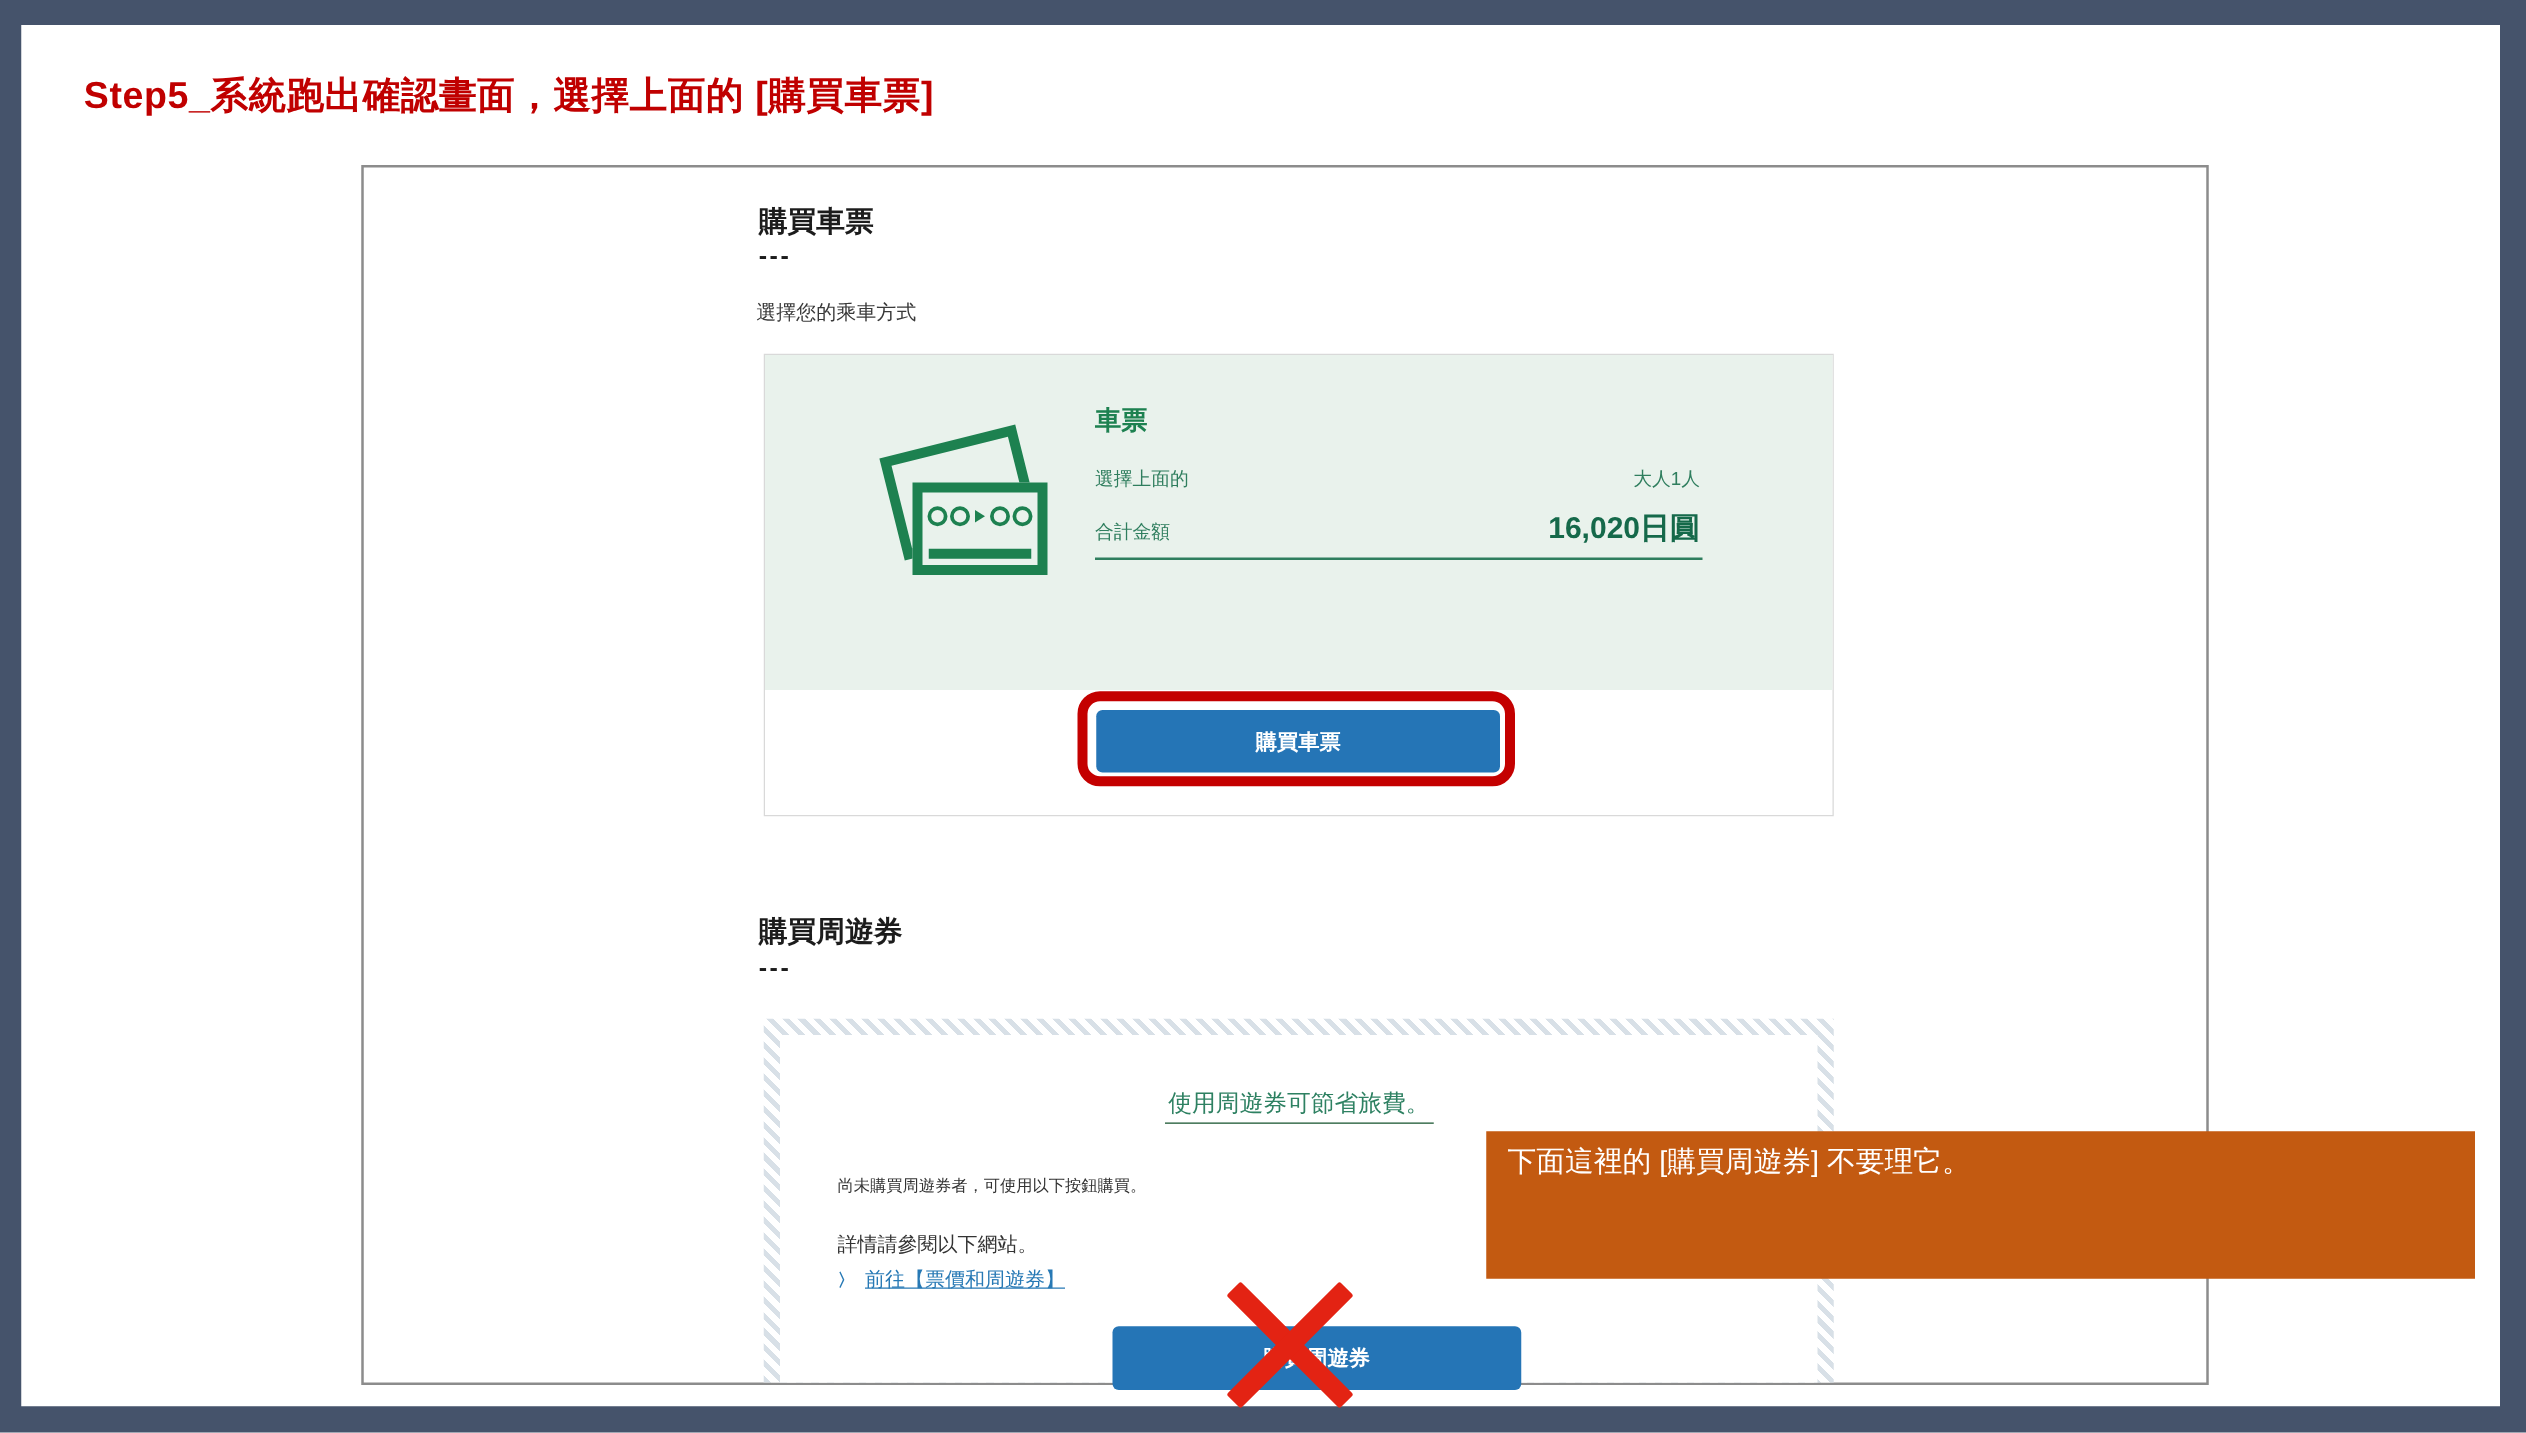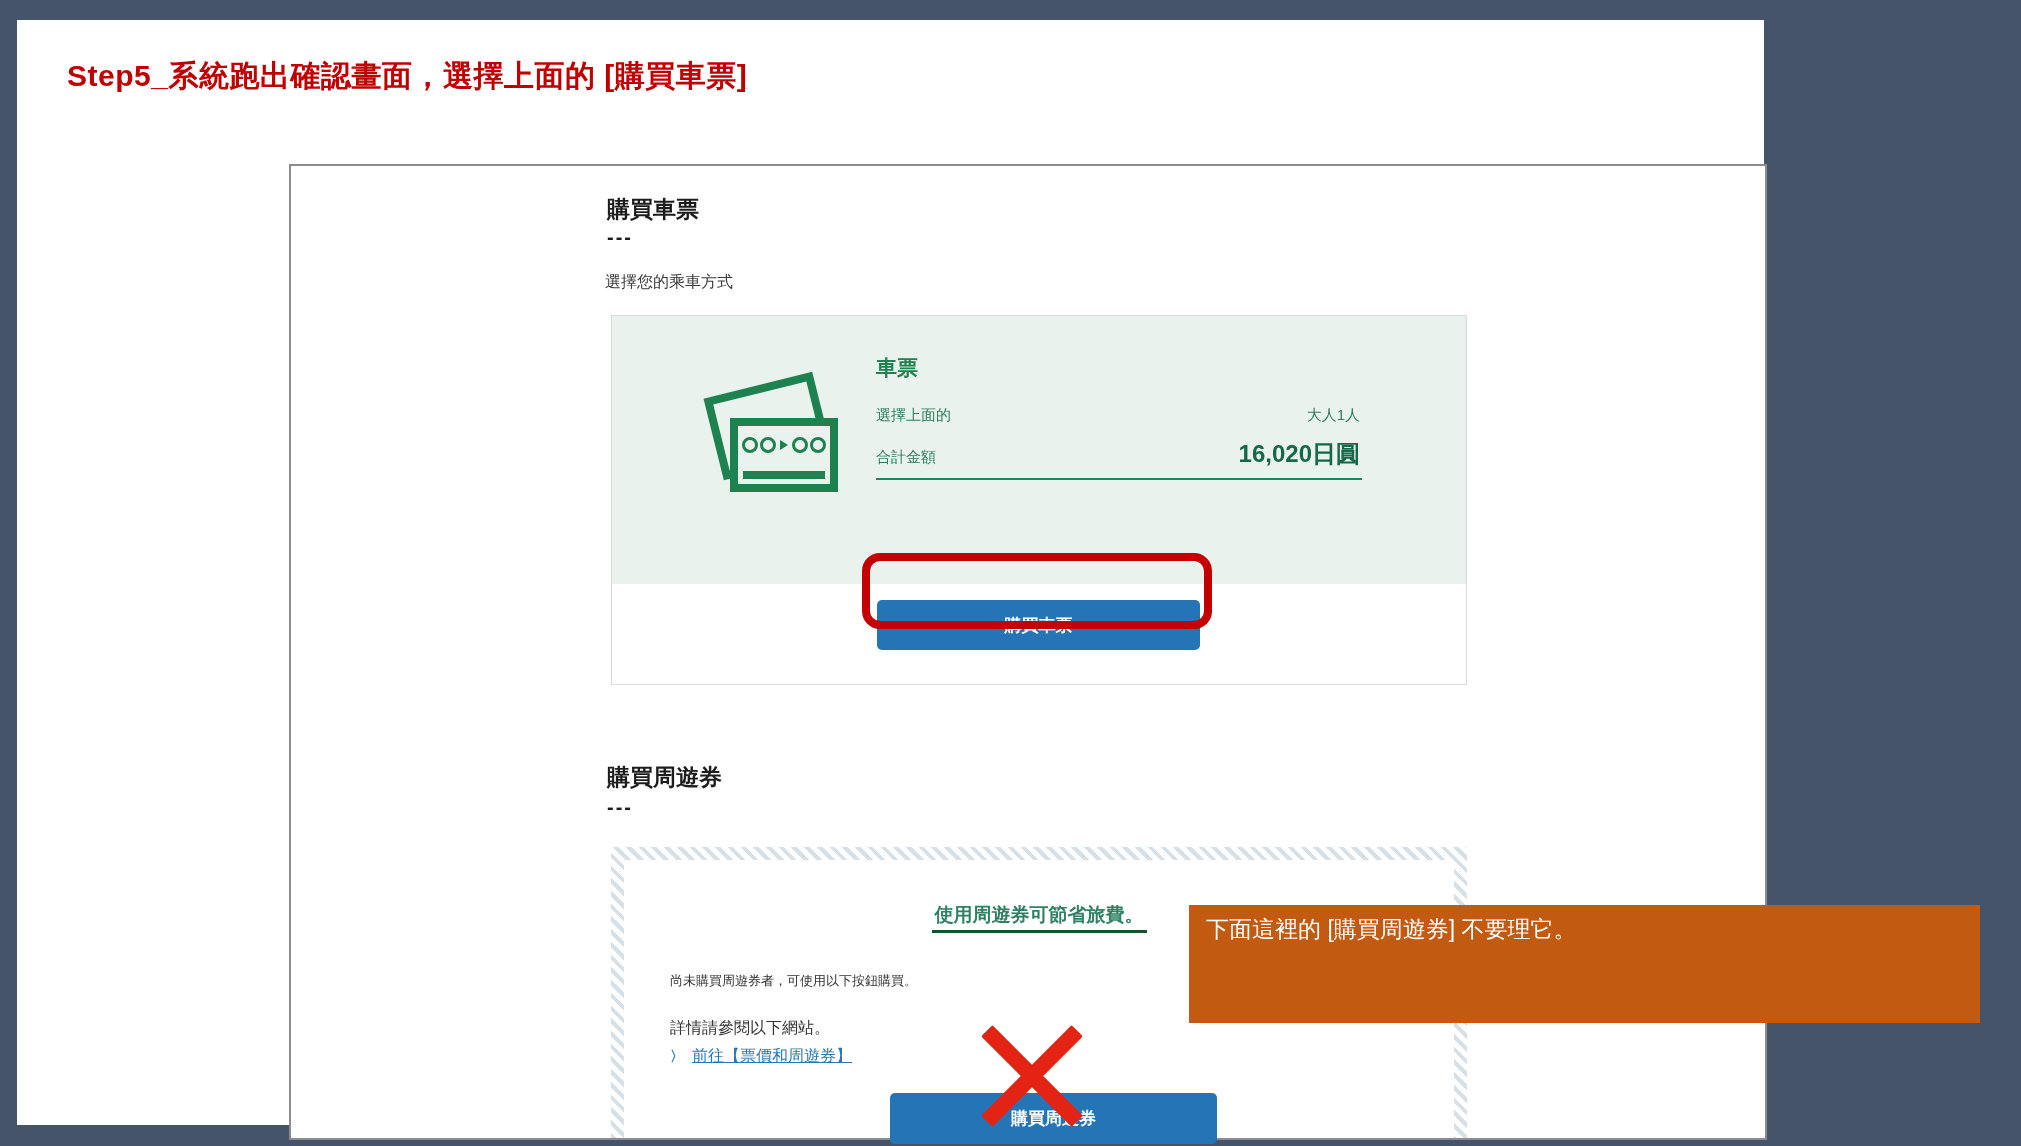--- a/index.html
+++ b/index.html
@@ -1,29 +1,29 @@
 <!DOCTYPE html>
 <html><head>
 <meta charset="utf-8">
 <style>
   * { margin:0; padding:0; box-sizing:border-box; }
   body { font-family: "Liberation Sans", "DejaVu Sans", sans-serif; }
 
   .stage { position:relative; width:2021px; height:1146px; background:#45536b; overflow:hidden; }
-  .slide { position:absolute; left:17px; top:20px; width:1747px; height:1105px; background:#ffffff; }
+  .slide { position:absolute; left:17px; top:20px; width:1983px; height:1105px; background:#ffffff; }
 
   .slide-title {
     position:absolute; left:50px; top:36px;
     font-size:30px; font-weight:bold; color:#c00000; letter-spacing:0.5px;
   }
 
   
   .shot {
     position:absolute; left:272px; top:112px; width:1478px; height:976px;
-    background:#ffffff; border:2px solid #8c8c8c;margin-top:32px;
+    background:#ffffff; border:2px solid #8c8c8c;
   }
 
   .sec-heading { position:absolute; font-size:23px; font-weight:bold; color:#1c1c1c; }
   .sec-dashes  { position:absolute; font-size:20px; font-weight:900; color:#1c1c1c; letter-spacing:2px; }
   .sub-label   { position:absolute; font-size:16px; color:#3a3a3a; }
 
   .h1-pos { left:316px; top:28px; }
   .d1-pos { left:316px; top:60px; }
   .sub-pos{ left:314px; top:106px; }
   .h2-pos { left:316px; top:596px; }
@@ -77,22 +77,22 @@
   }
 
   
   .hatch-panel {
     position:absolute; left:320px; top:681px; width:856px; height:291px;
     background:repeating-linear-gradient(45deg, #d8e0e7 0 4px, #ffffff 4px 9px);
   }
   .hatch-inner { position:absolute; left:13px; right:13px; top:13px; bottom:0; background:#ffffff; }
   .promo-wrap { position:absolute; left:0; right:0; top:42px; text-align:center; }
   .promo {
-    display:inline-block; font-size:19px; font-weight:bold; color:#2e8162;
-    padding:0 3px 2px 3px; border-bottom:3px solid #14532d;
+    display:inline-block; font-size:19px; font-weight:normal; color:#2e8162;
+    padding:0 3px 2px 3px; border-bottom:1px solid #14532d;
   }
   .info-1 { position:absolute; left:46px; top:112px; font-size:13px; color:#333333; }
   .info-2 { position:absolute; left:46px; top:158px; font-size:16px; color:#333333; }
   .linkrow { position:absolute; left:46px; top:186px; display:flex; align-items:center; gap:8px; }
   .chev { font-size:14px; color:#2779b5; font-weight:bold; }
   .link { font-size:16px; color:#2779b5; text-decoration:underline; cursor:pointer; }
 
   
   .xmark { position:absolute; left:1015px; top:1056px; width:0; height:0; z-index:5; }
   .xbar {

